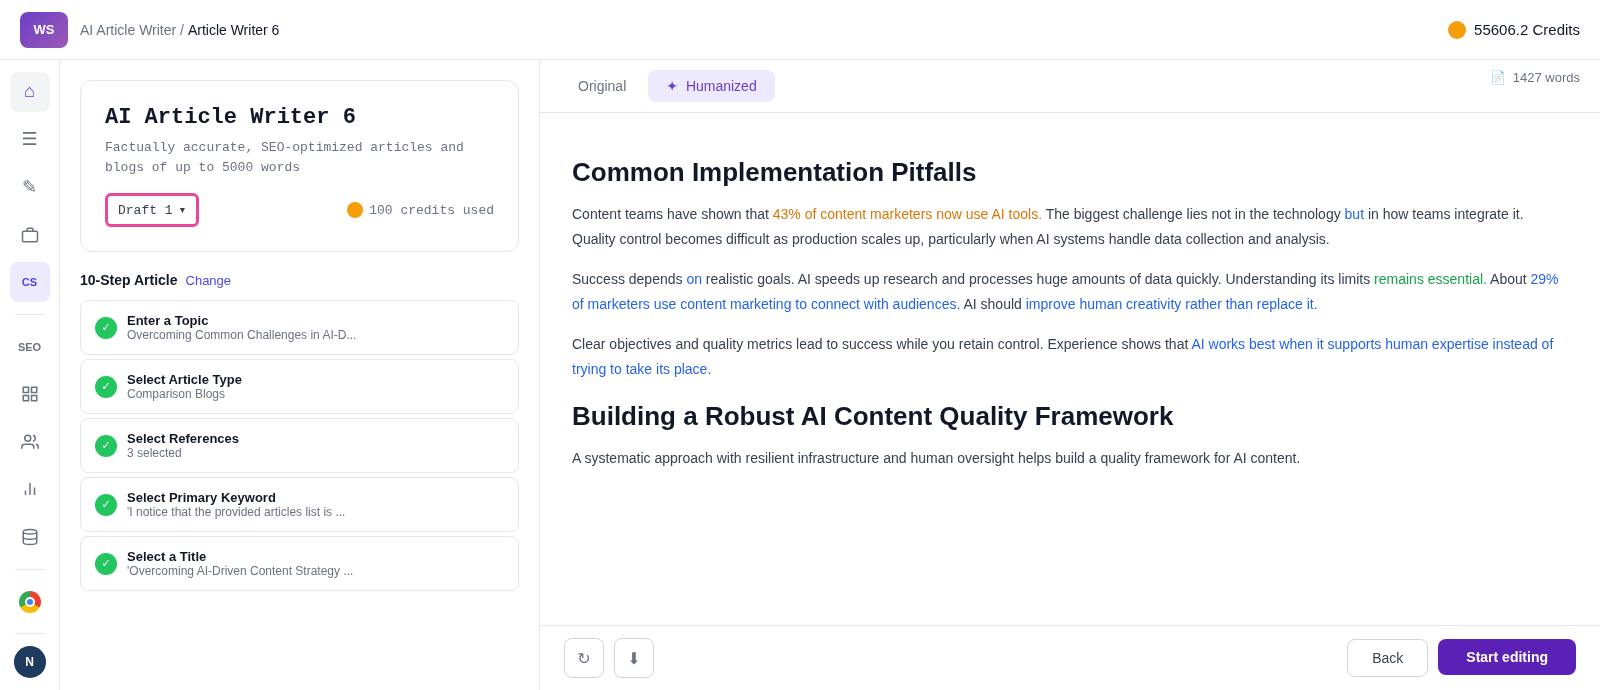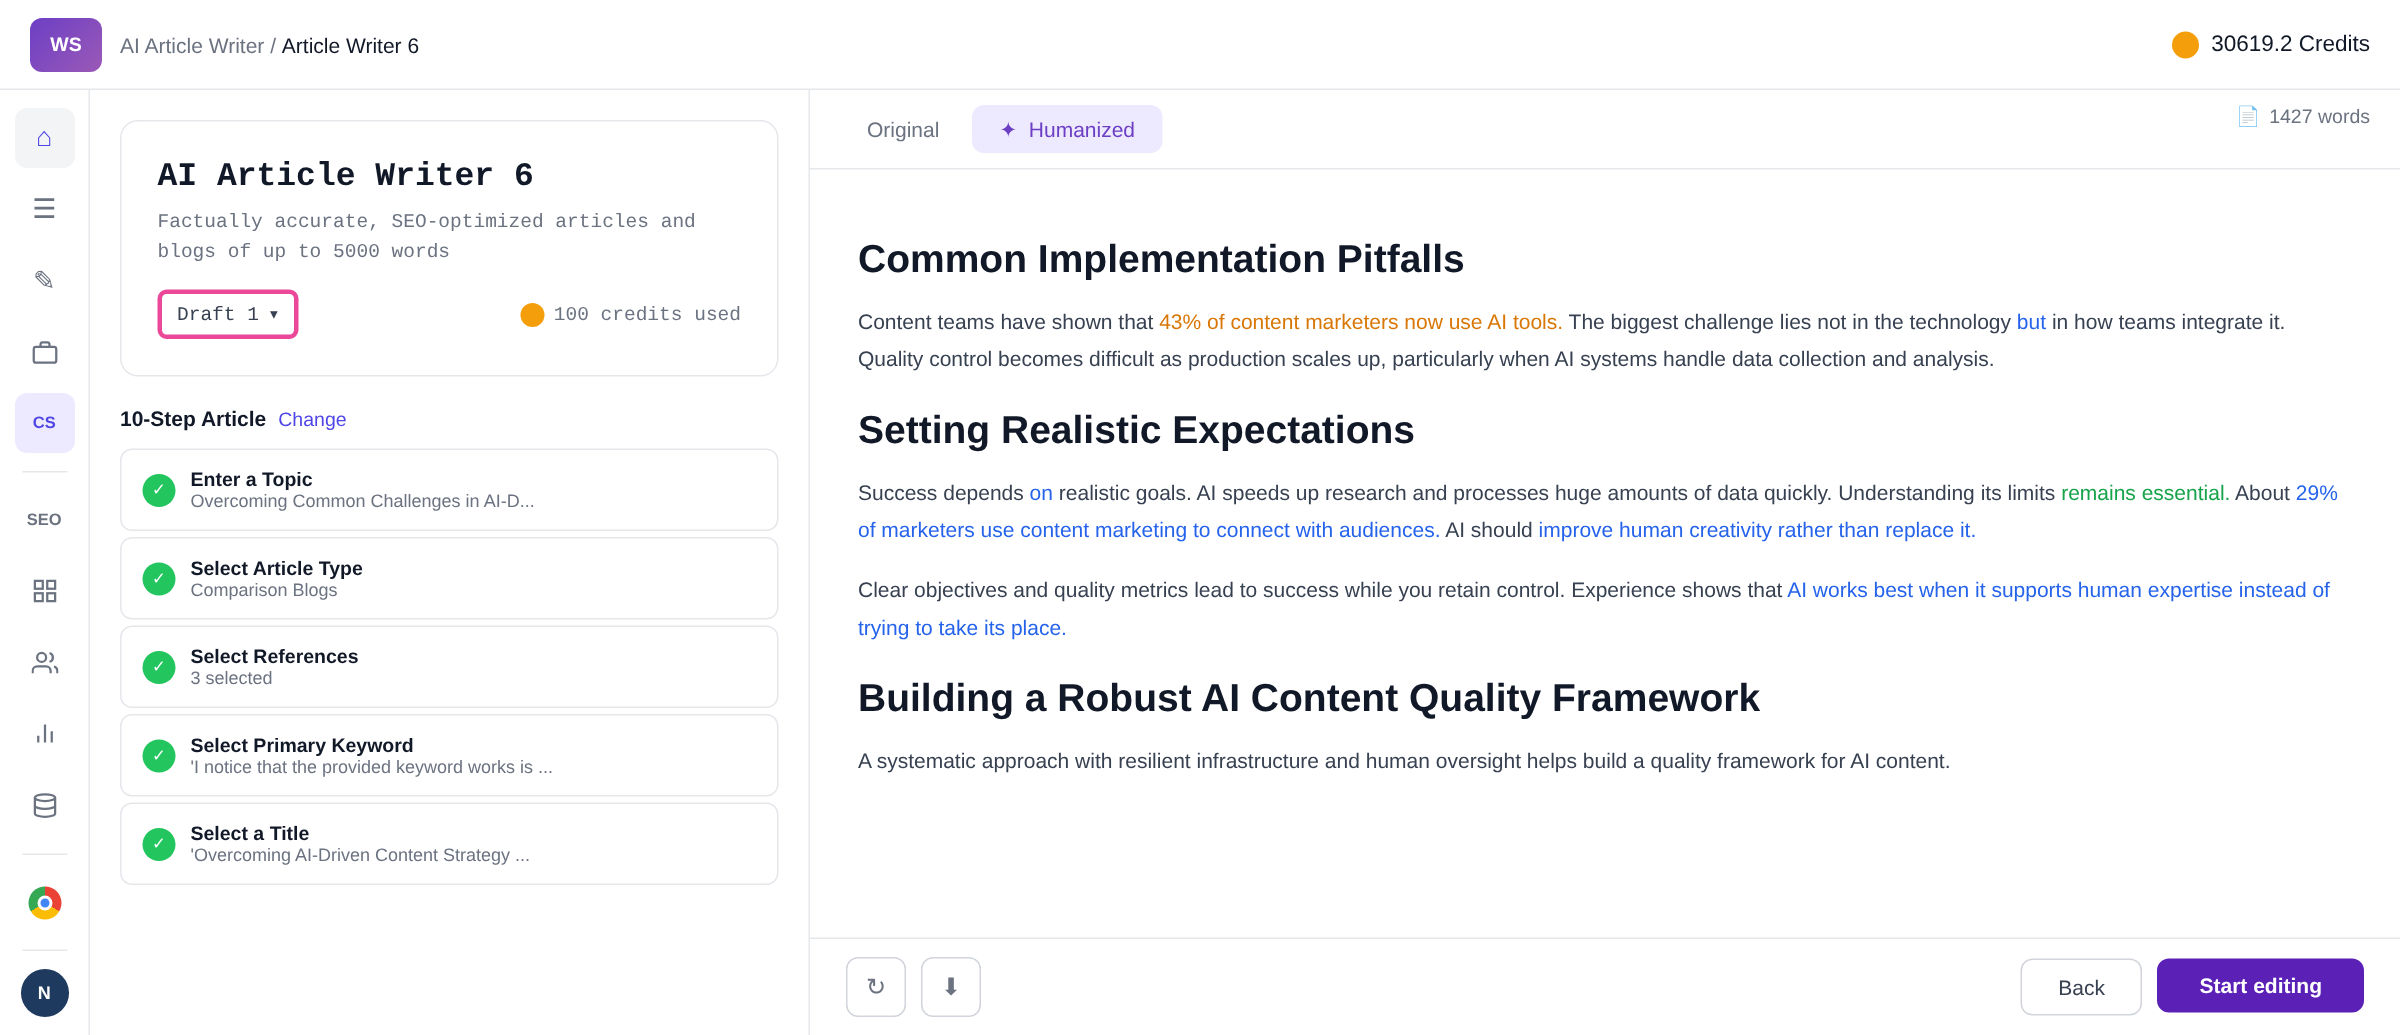--- a/index.html
+++ b/index.html
@@ -228,21 +228,21 @@
   <div class="topbar-left">
     <div class="ws-logo">WS</div>
     <span class="breadcrumb">
       <span style="cursor:pointer; color:#6b7280;">AI Article Writer</span>
       <span> / </span>
       <span class="active">Article Writer 6</span>
     </span>
   </div>
   <div class="credits-badge">
     <div class="credits-dot"></div>
-    <span>30619.2 Credits</span>
+    <span>55606.2 Credits</span>
   </div>
 </div>
 
 <div class="main-layout">
 
   <div class="sidebar-icons">
     <div class="sidebar-icon active">⌂</div>
     <div class="sidebar-icon">☰</div>
     <div class="sidebar-icon">✎</div>
     <div class="sidebar-icon">
@@ -341,21 +341,21 @@
           <div class="step-content">
             <div class="step-name">Select References</div>
             <div class="step-value">3 selected</div>
           </div>
         </div>
 
         <div class="step-item">
           <div class="step-check">✓</div>
           <div class="step-content">
             <div class="step-name">Select Primary Keyword</div>
-            <div class="step-value">'I notice that the provided keyword works is ...</div>
+            <div class="step-value">'I notice that the provided articles list is ...</div>
           </div>
         </div>
 
         <div class="step-item">
           <div class="step-check">✓</div>
           <div class="step-content">
             <div class="step-name">Select a Title</div>
             <div class="step-value">'Overcoming AI-Driven Content Strategy ...</div>
           </div>
         </div>
@@ -380,21 +380,20 @@
       </div>
     </div>
 
     <div class="content-body">
 
       <h2 class="article-h2">Common Implementation Pitfalls</h2>
       <p class="article-p">
         Content teams have shown that <span class="highlight-yellow">43% of content marketers now use AI tools.</span> The biggest challenge lies not in the technology <span class="highlight-blue">but</span> in how teams integrate it. Quality control becomes difficult as production scales up, particularly when AI systems handle data collection and analysis.
       </p>
 
-      <h2 class="article-h2">Setting Realistic Expectations</h2>
       <p class="article-p">
         Success depends <span class="highlight-blue">on</span> realistic goals. AI speeds up research and processes huge amounts of data quickly. Understanding its limits <span class="highlight-green">remains essential.</span> About <span class="highlight-blue">29% of marketers use content marketing to connect with audiences.</span> AI should <span class="highlight-blue">improve human creativity rather than replace it.</span>
       </p>
       <p class="article-p">
         Clear objectives and quality metrics lead to success while you retain control. Experience shows that <span class="highlight-blue">AI works best when it supports human expertise instead of trying to take its place.</span>
       </p>
 
       <h2 class="article-h2">Building a Robust AI Content Quality Framework</h2>
       <p class="article-p">A systematic approach with resilient infrastructure and human oversight helps build a quality framework for AI content.</p>
 

